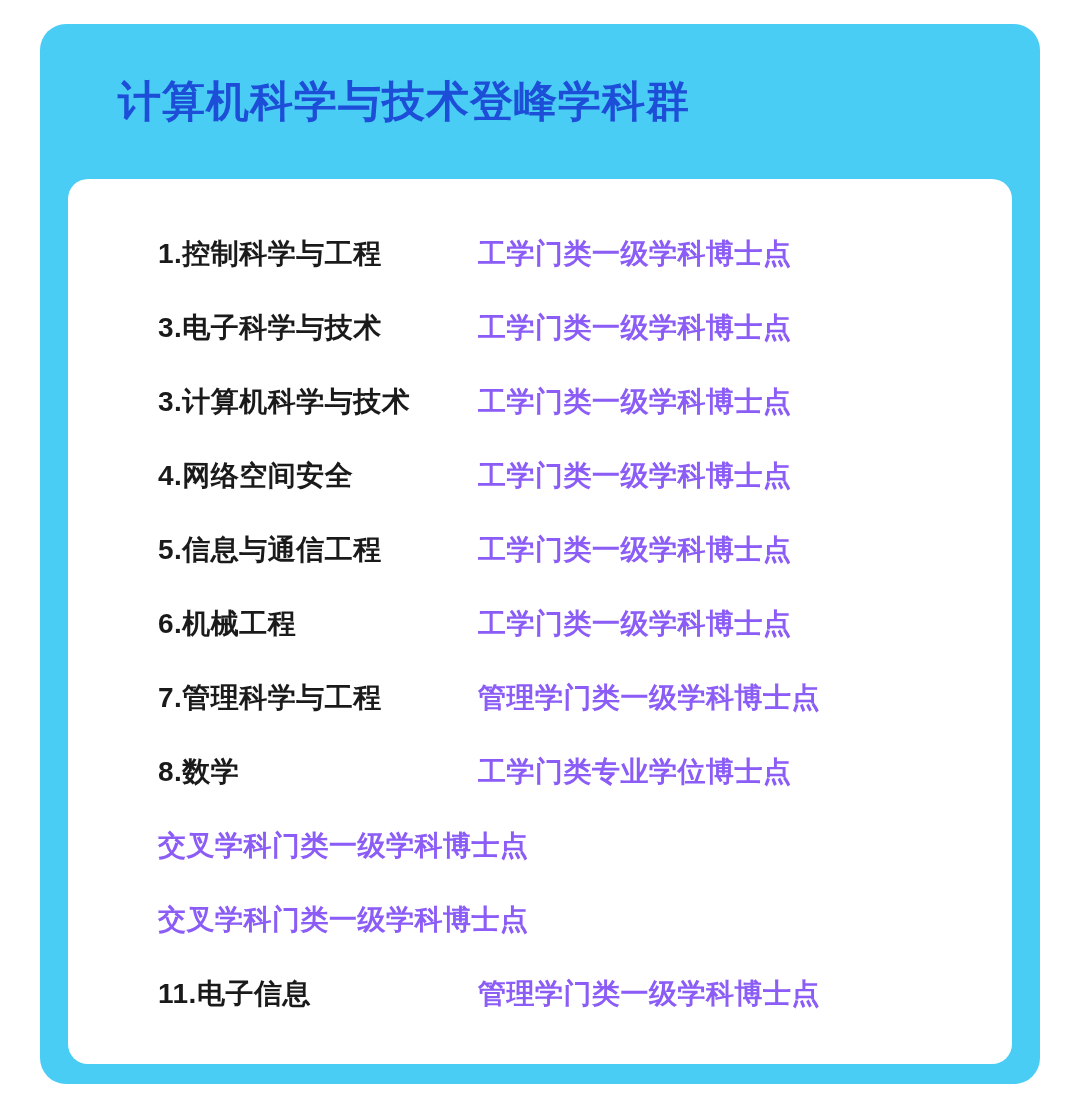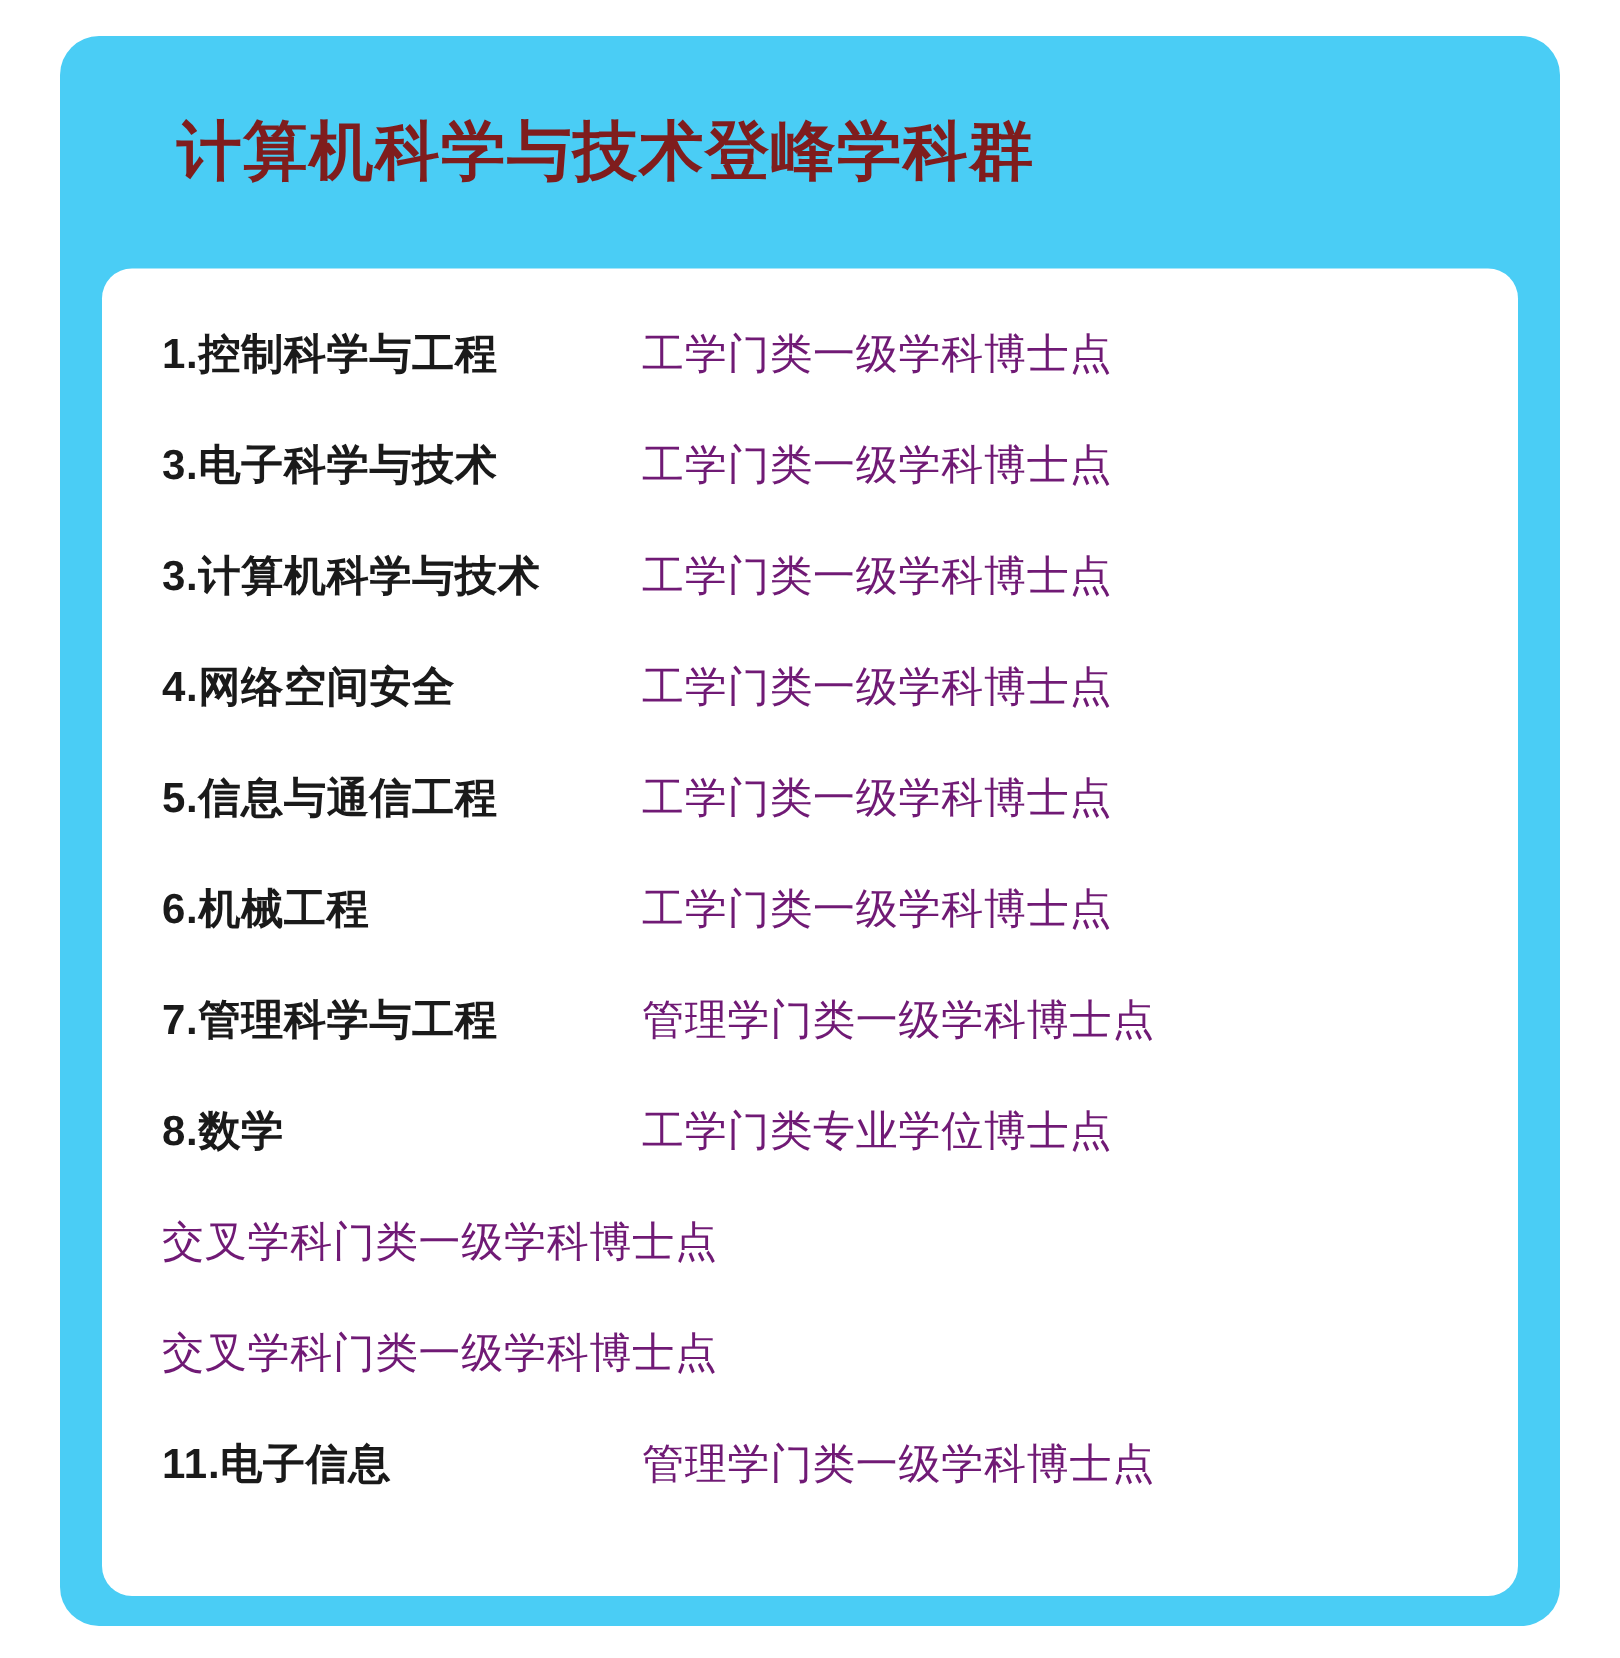--- a/index.html
+++ b/index.html
@@ -22,56 +22,56 @@
     padding: 0;
     overflow: hidden;
   }
   #card-header {
     height: 155px;
     display: flex;
     align-items: center;
     padding-left: 78px;
   }
   #card-title {
-    color: #7f1d1d;
+    color: #1d4ed8;
     font-size: 43px;
     font-weight: bold;
     letter-spacing: 1px;
     line-height: 1.1;
     white-space: nowrap;
   }
   #card-body {
     position: absolute;
     left: 28px;
     top: 155px;
     width: 944px;
     height: 885px;
     background: #ffffff;
     border-radius: 20px;
     padding: 38px 0 0 0;
   }
   .row {
     display: flex;
-    align-items: flex-start;
+    align-items: center;
     height: 74px;
-    padding-left: 40px;
+    padding-left: 90px;
   }
   .disc-name {
     width: 320px;
     flex: 0 0 320px;
     font-size: 28px;
     color: #1a1a1a;
     font-weight: bold;
     letter-spacing: 0.5px;
     white-space: nowrap;
   }
   .disc-type {
     font-size: 28px;
-    color: #701a75;
-    font-weight: normal;
+    color: #8b5cf6;
+    font-weight: bold;
     letter-spacing: 0.5px;
     white-space: nowrap;
   }
 </style>
 </head>
 <body>
 
 <div id="card">
   <div id="card-header">
     <div id="card-title">计算机科学与技术登峰学科群</div>

